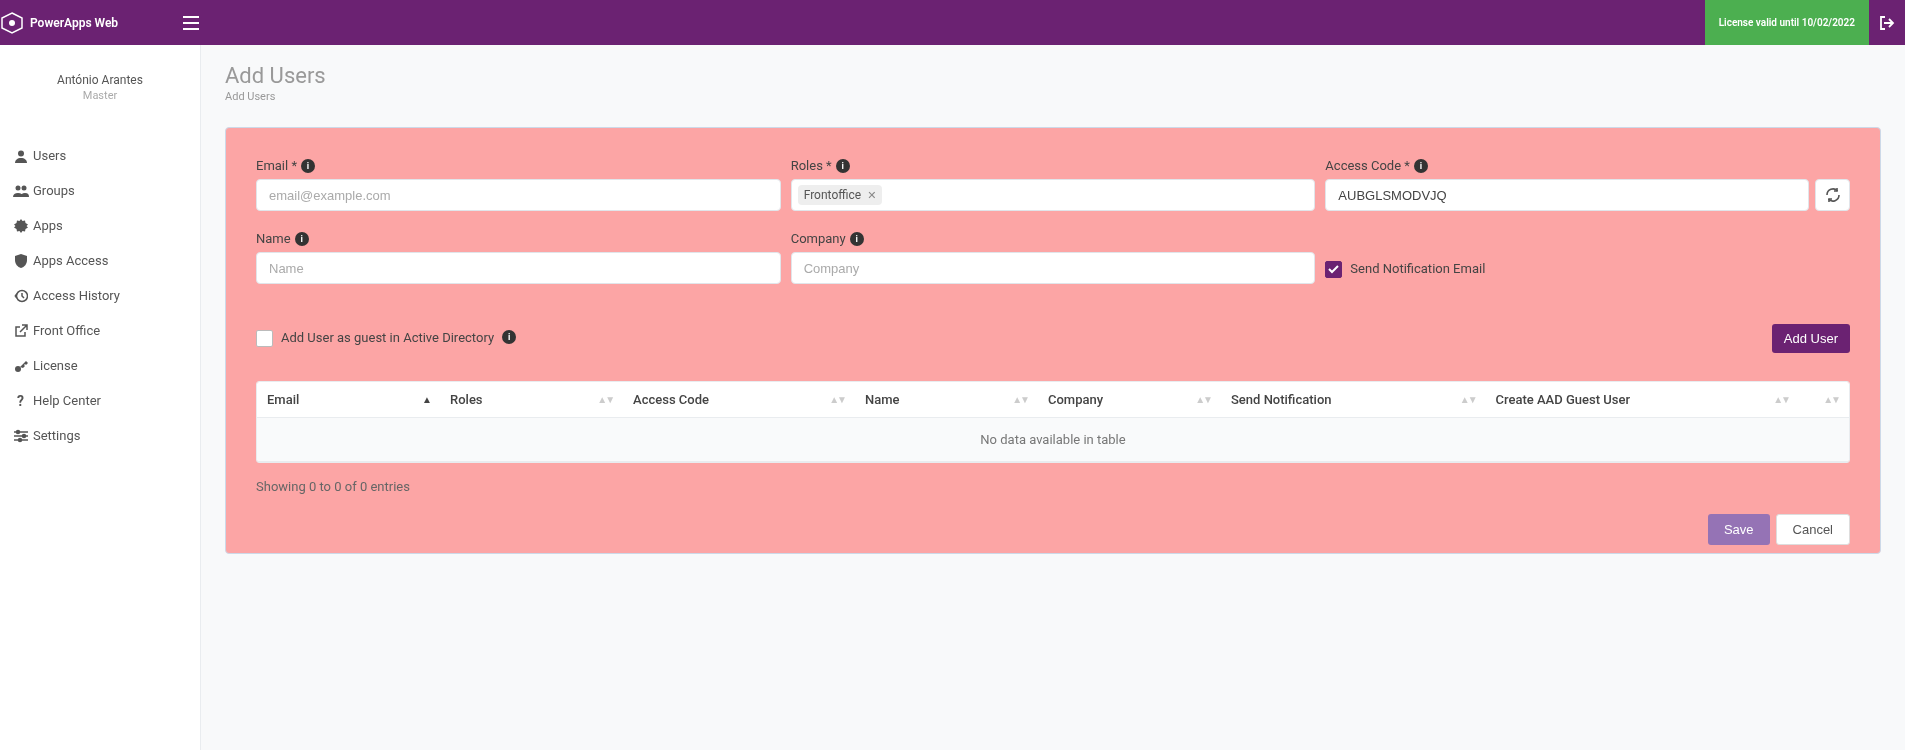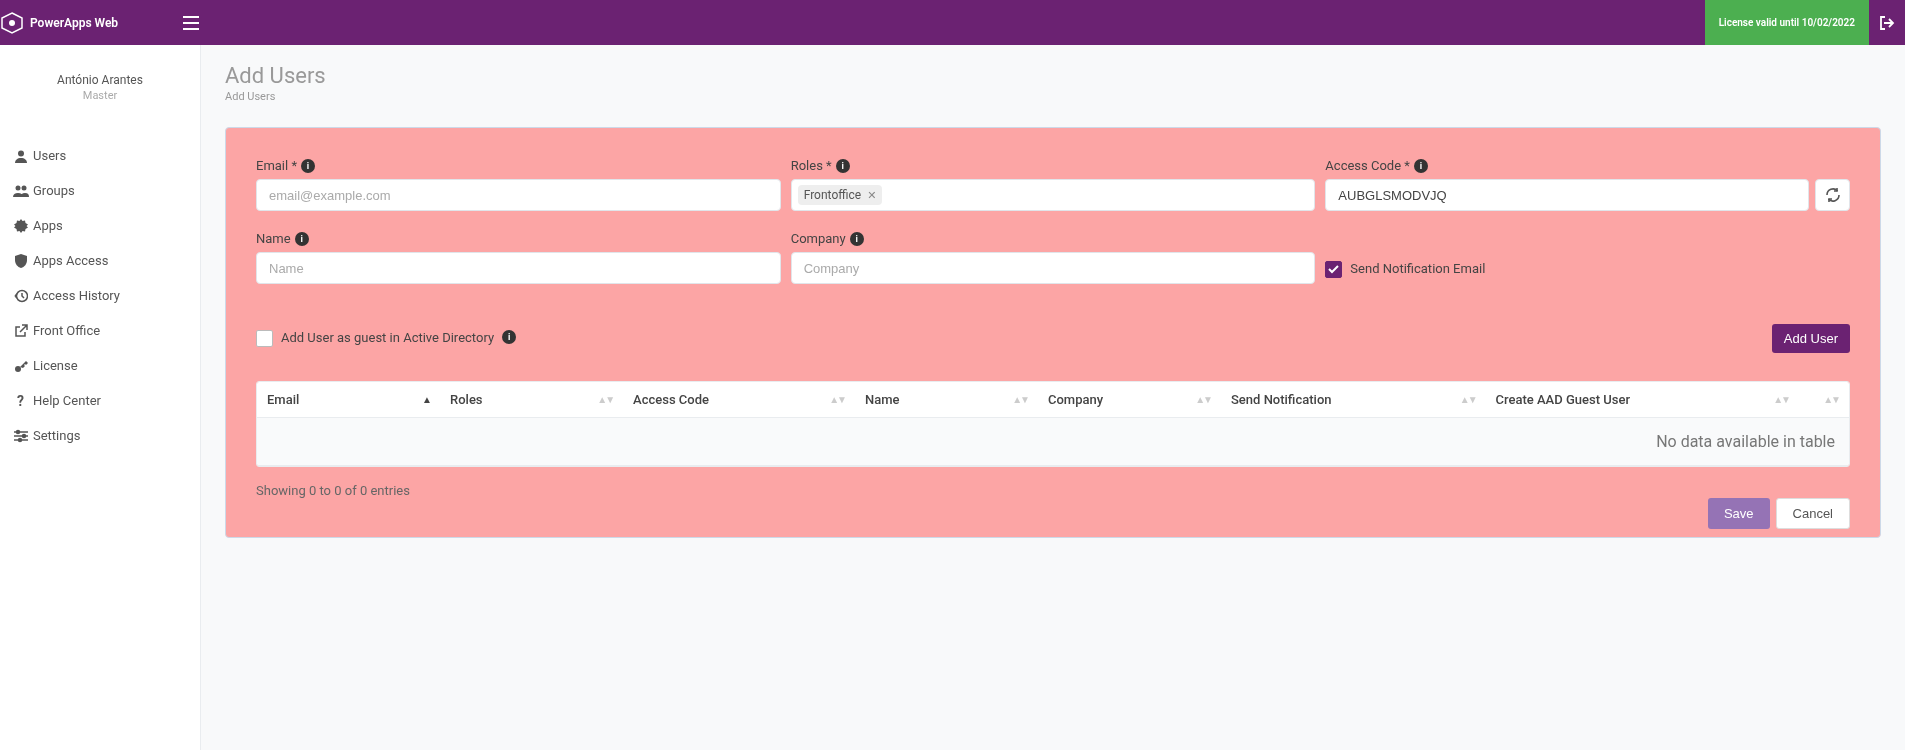--- a/index.html
+++ b/index.html
@@ -158,29 +158,29 @@
   .th {
     padding:10px 10px; font-size:13px; color:#444; font-weight:500;
     border-bottom:1px solid #e9ecef;
     display:flex; justify-content:space-between; align-items:center;
     flex:1;
   }
   .th.small { flex:0 0 50px; }
   .sort-icon { color:#ccc; font-size:10px; letter-spacing:-2px; }
   .sort-icon.active-asc .up { color:#444; }
   .tbody-empty {
-    text-align:right; padding:14px; font-size:16px; color:#777;
+    text-align:center; padding:14px; font-size:13px; color:#777;
     border-bottom:1px solid #e9ecef; background:#f9fafb;
   }
   .table-footer-row {
     display:flex; justify-content:flex-start; align-items:center;
     margin-top:16px;
   }
   .entries-info { font-size:13px; color:#666; }
-  .action-buttons { display:flex; gap:6px; margin-top:0; justify-content:flex-end; }
+  .action-buttons { display:flex; gap:6px; margin-top:20px; justify-content:flex-end; }
 
   svg { display:block; }
 </style>
 </head>
 <body>
 
 <div class="topbar">
   <div class="logo-area">
     <span class="logo-mark">
       <svg width="24" height="24" viewBox="0 0 24 24" fill="none">

